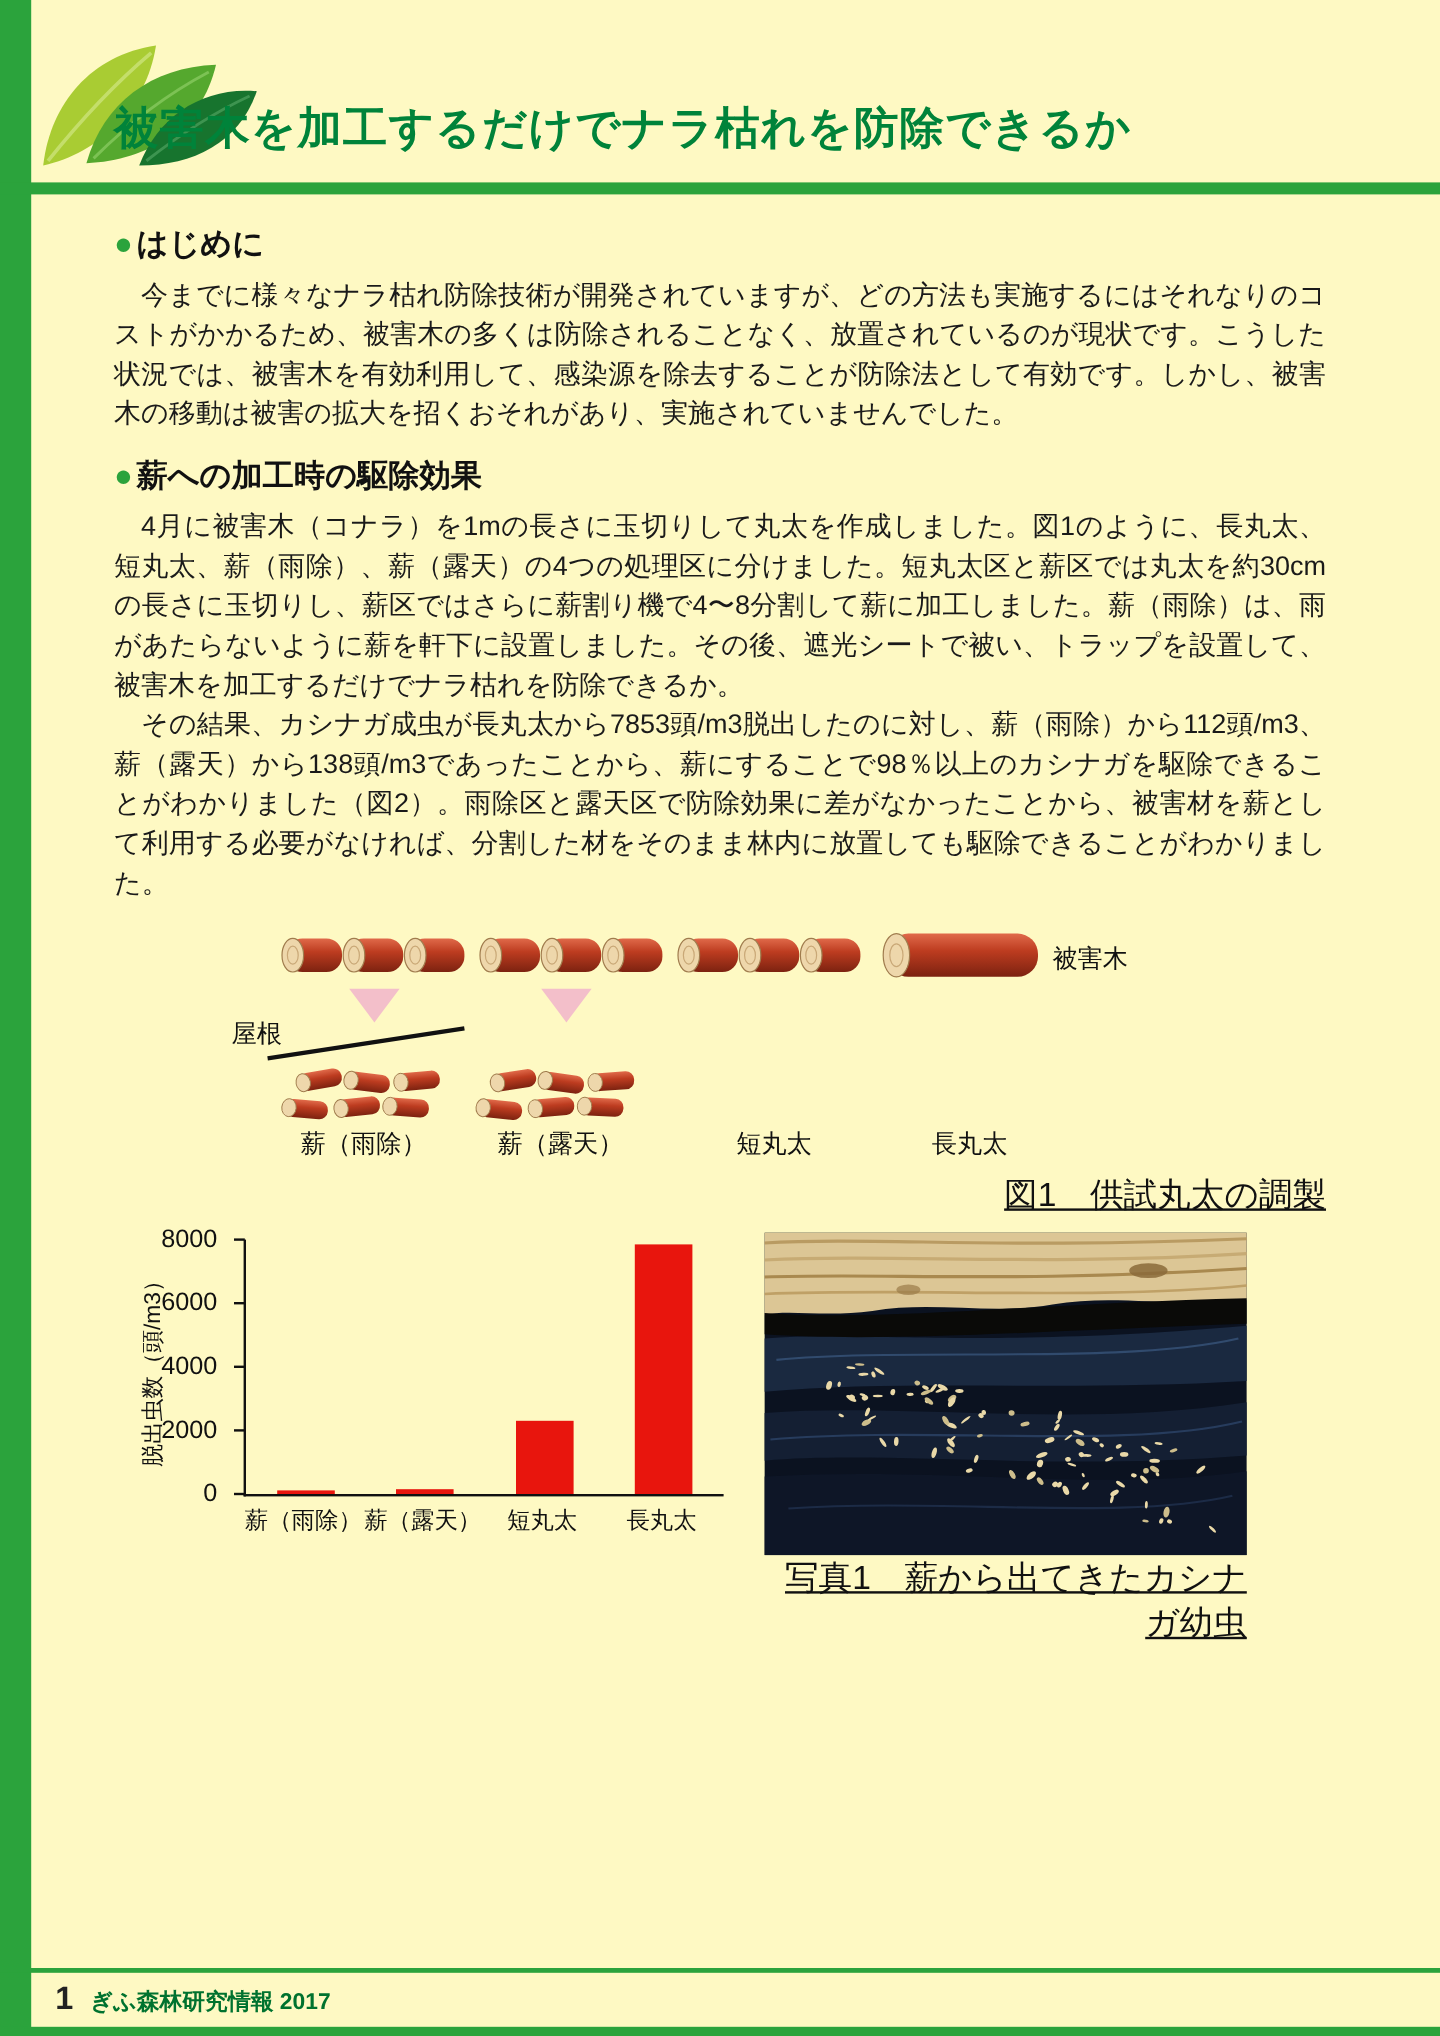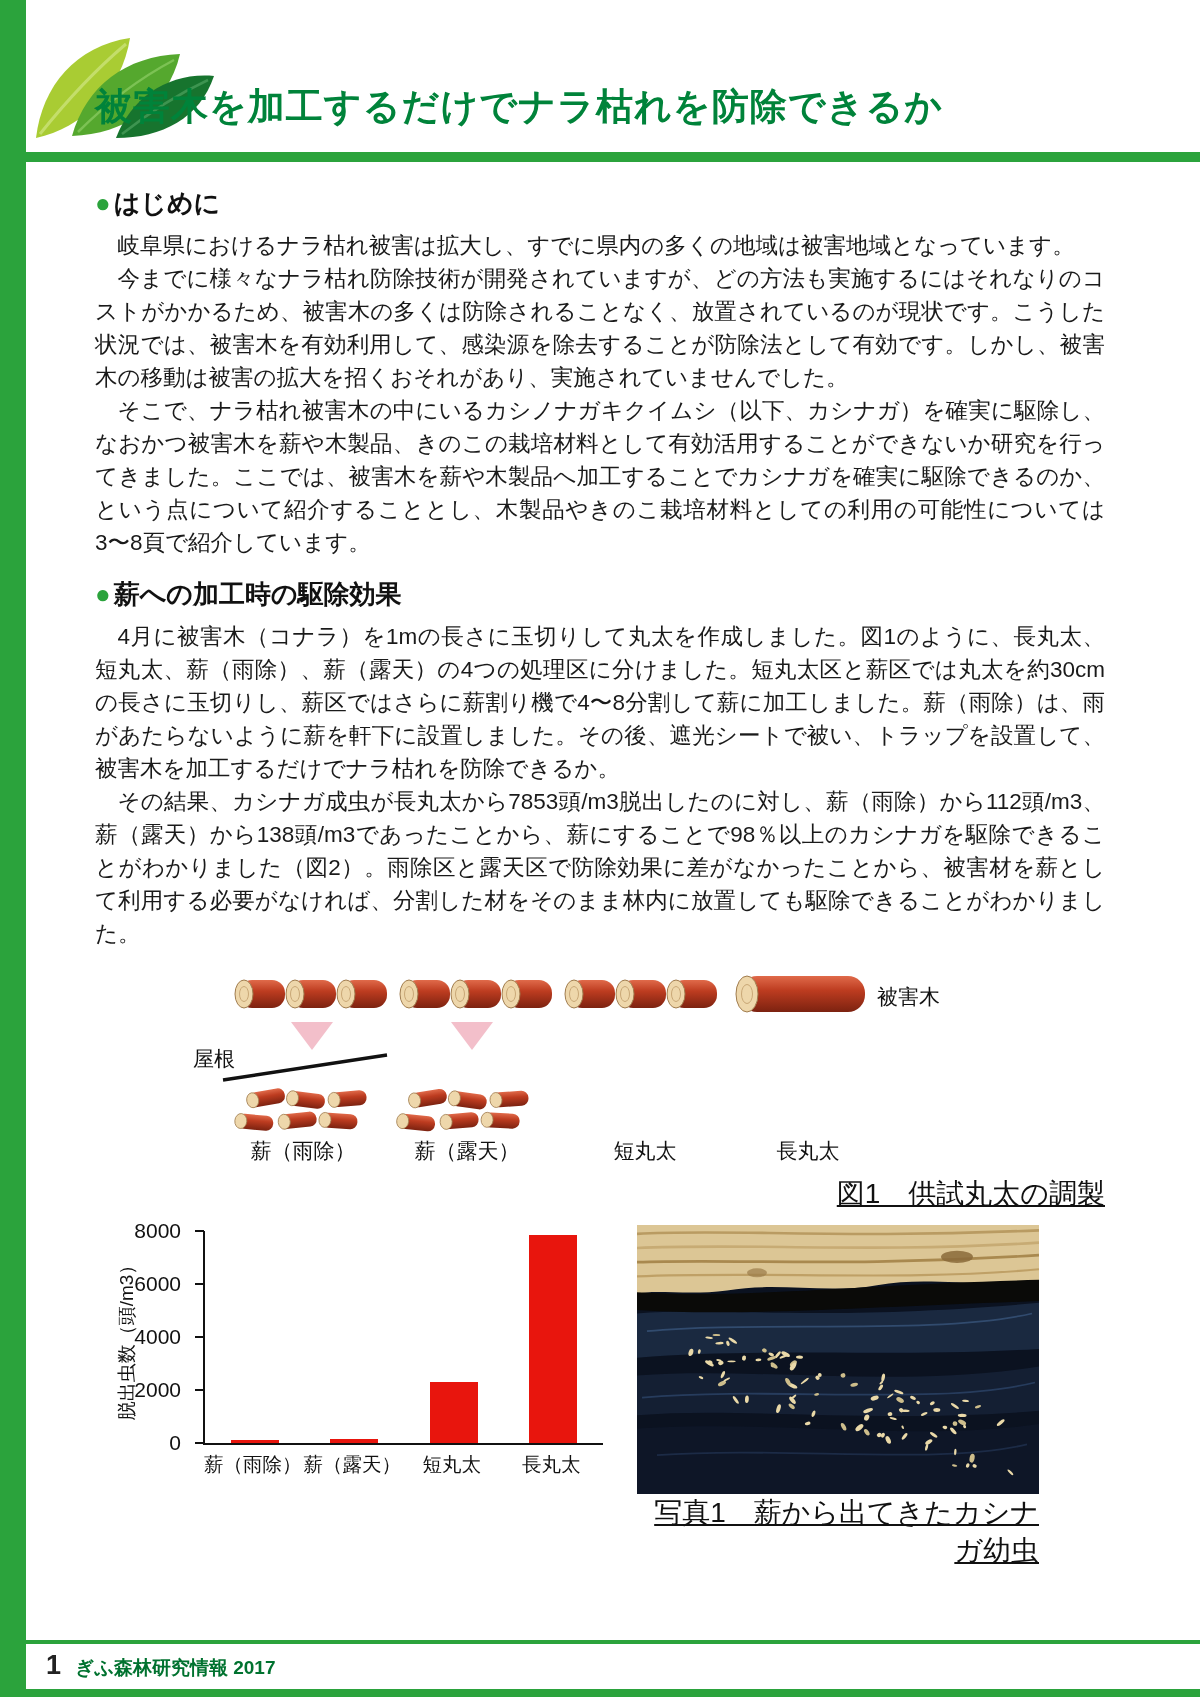--- a/index.html
+++ b/index.html
@@ -1,17 +1,17 @@
 <!DOCTYPE html>
 <html lang="ja"><head>
 <meta charset="utf-8">
 <style>
   html,body{margin:0;padding:0;background:#e9e9e9;}
   .page{
-    position:relative;width:1200px;height:1697px;background:#ffffff;
+    position:relative;width:1200px;height:1697px;background:#fef9c3;
     overflow:hidden;margin:0 auto;
     font-family:"Liberation Sans","DejaVu Sans",sans-serif;
     color:#1a1a1a;
   }
   .left-stripe{position:absolute;left:0;top:0;width:26px;height:1697px;background:#2ba33c;}
   .leaf-logo{position:absolute;left:24px;top:24px;}
   .title{
     position:absolute;left:95px;top:82px;margin:0;z-index:2;
     font-size:37px;font-weight:bold;color:#00833a;letter-spacing:1px;white-space:nowrap;
   }
@@ -76,23 +76,21 @@
   </svg>
 
   <h1 class="title">被害木を加工するだけでナラ枯れを防除できるか</h1>
 
   <div class="header-rule"></div>
 
   <main class="content">
 
     <section>
       <h2 class="sec-heading"><span class="bullet">●</span><span>はじめに</span></h2>
-      <p class="body-par">岐阜県におけるナラ枯れ被害は拡大し、すでに県内の多くの地域は被害地域となっています。</p>
       <p class="body-par">今までに様々なナラ枯れ防除技術が開発されていますが、どの方法も実施するにはそれなりのコストがかかるため、被害木の多くは防除されることなく、放置されているのが現状です。こうした状況では、被害木を有効利用して、感染源を除去することが防除法として有効です。しかし、被害木の移動は被害の拡大を招くおそれがあり、実施されていませんでした。</p>
-      <p class="body-par">そこで、ナラ枯れ被害木の中にいるカシノナガキクイムシ（以下、カシナガ）を確実に駆除し、なおかつ被害木を薪や木製品、きのこの栽培材料として有効活用することができないか研究を行ってきました。ここでは、被害木を薪や木製品へ加工することでカシナガを確実に駆除できるのか、という点について紹介することとし、木製品やきのこ栽培材料としての利用の可能性については3〜8頁で紹介しています。</p>
     </section>
 
     <section>
       <h2 class="sec-heading second"><span class="bullet">●</span><span>薪への加工時の駆除効果</span></h2>
       <p class="body-par">4月に被害木（コナラ）を1mの長さに玉切りして丸太を作成しました。図1のように、長丸太、短丸太、薪（雨除）、薪（露天）の4つの処理区に分けました。短丸太区と薪区では丸太を約30cmの長さに玉切りし、薪区ではさらに薪割り機で4〜8分割して薪に加工しました。薪（雨除）は、雨があたらないように薪を軒下に設置しました。その後、遮光シートで被い、トラップを設置して、被害木を加工するだけでナラ枯れを防除できるか。</p>
       <p class="body-par">その結果、カシナガ成虫が長丸太から7853頭/m3脱出したのに対し、薪（雨除）から112頭/m3、薪（露天）から138頭/m3であったことから、薪にすることで98％以上のカシナガを駆除できることがわかりました（図2）。雨除区と露天区で防除効果に差がなかったことから、被害材を薪として利用する必要がなければ、分割した材をそのまま林内に放置しても駆除できることがわかりました。</p>
     </section>
 
     <figure class="fig1-block" style="margin-left:0;margin-right:0;">
       <svg class="fig1-svg" width="1010" height="205" viewBox="0 0 1010 205">

